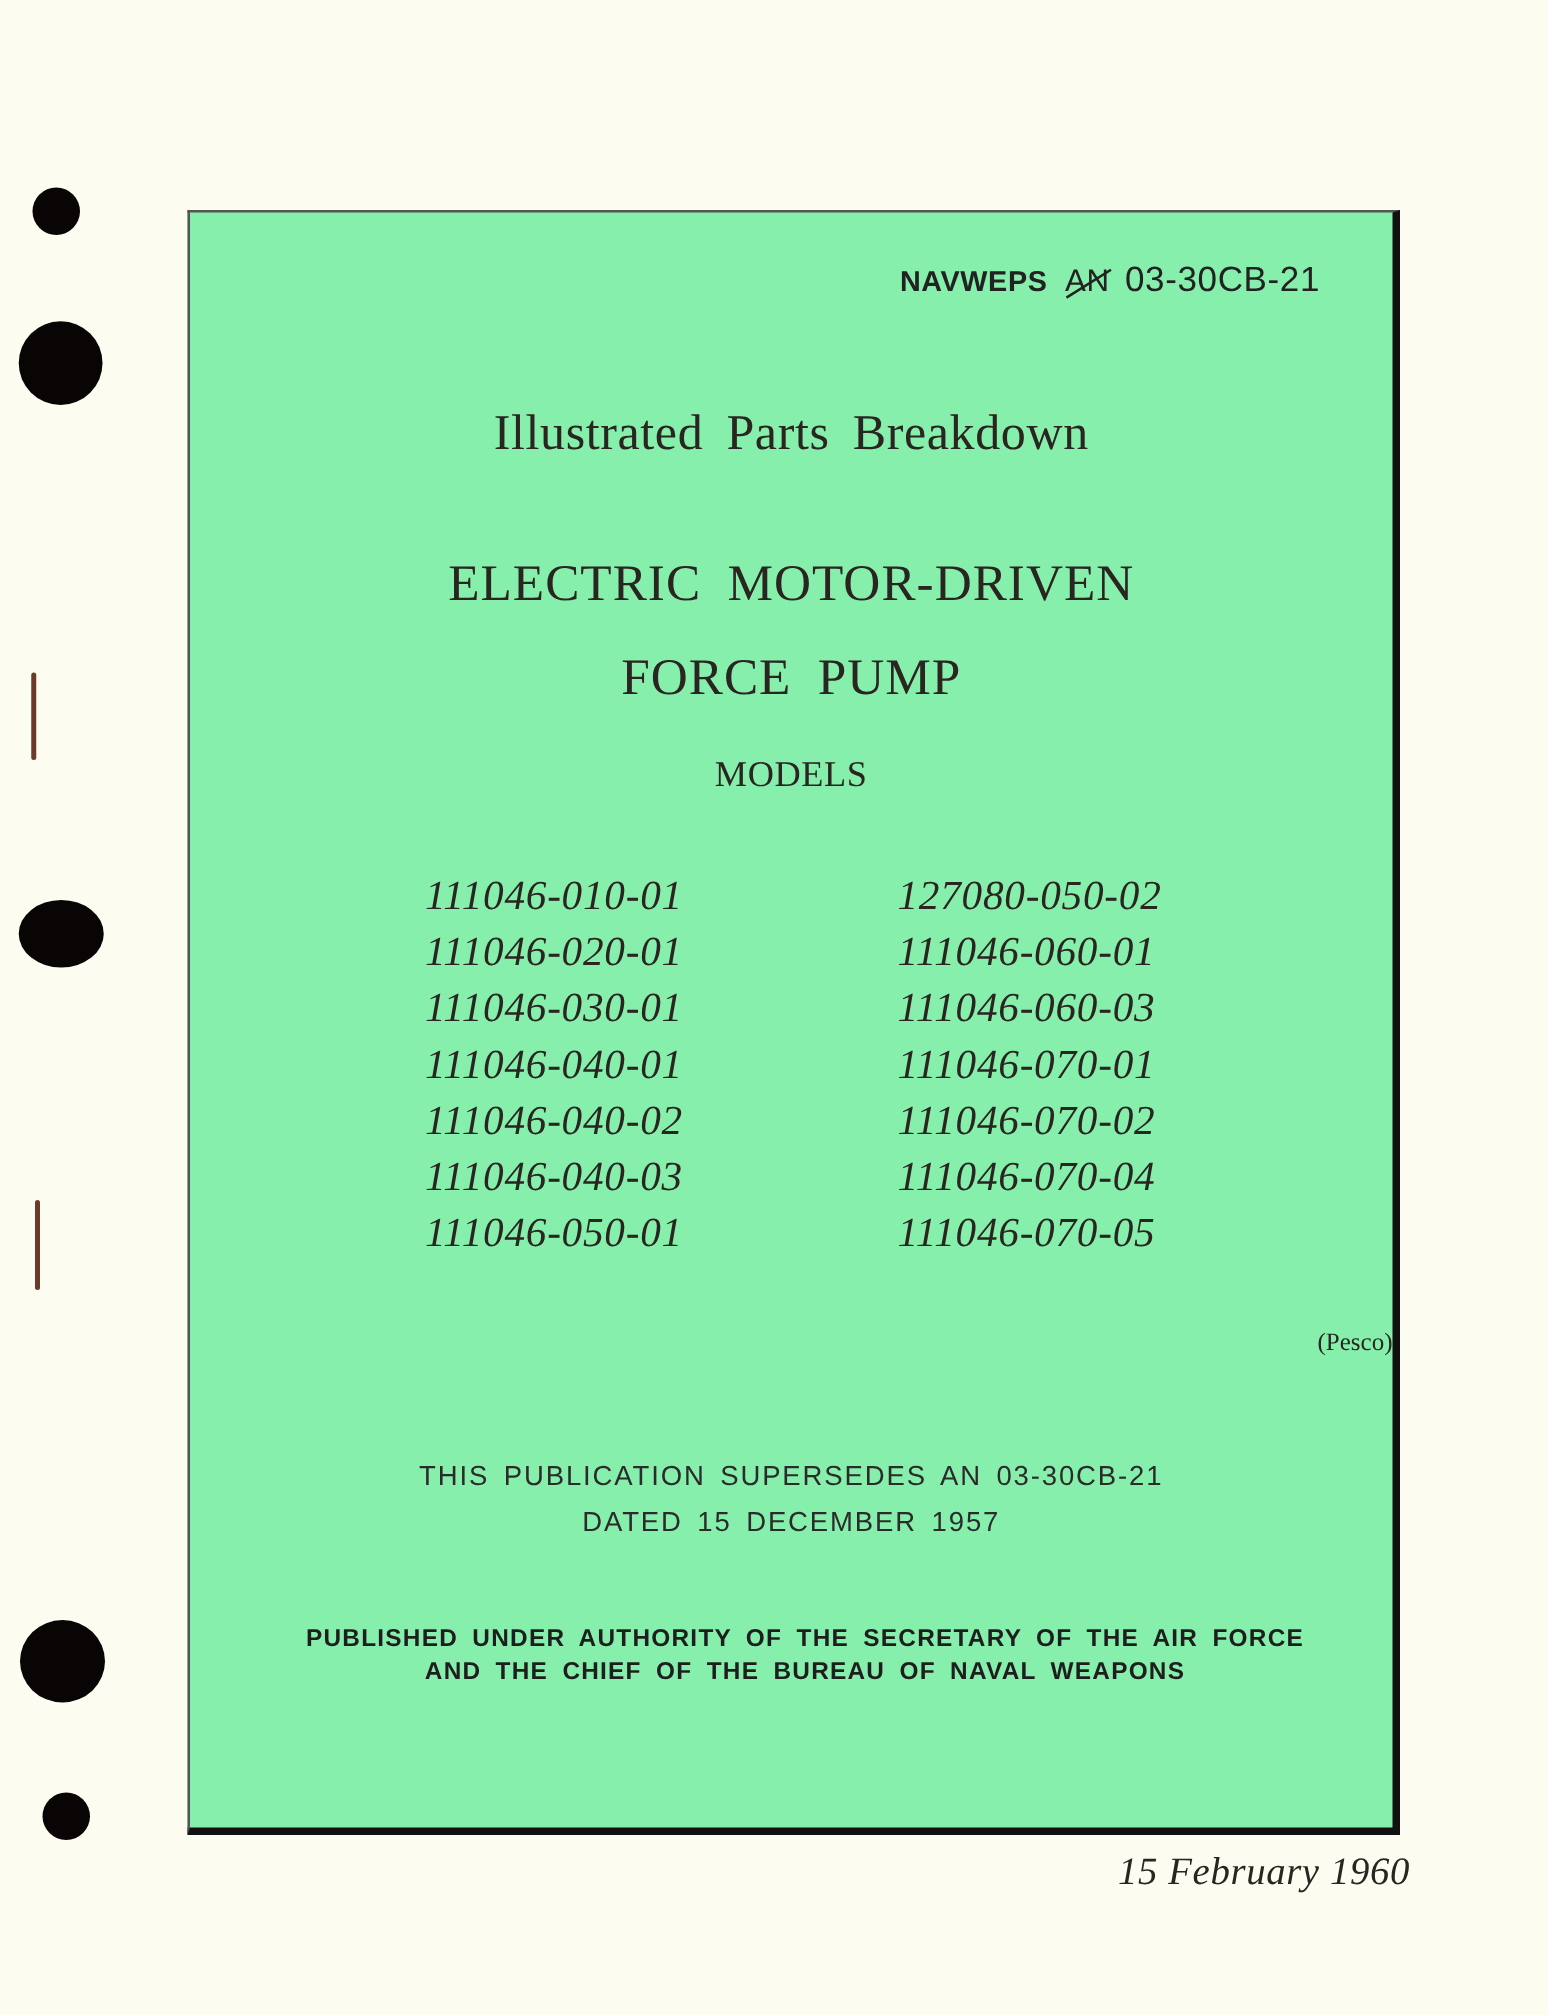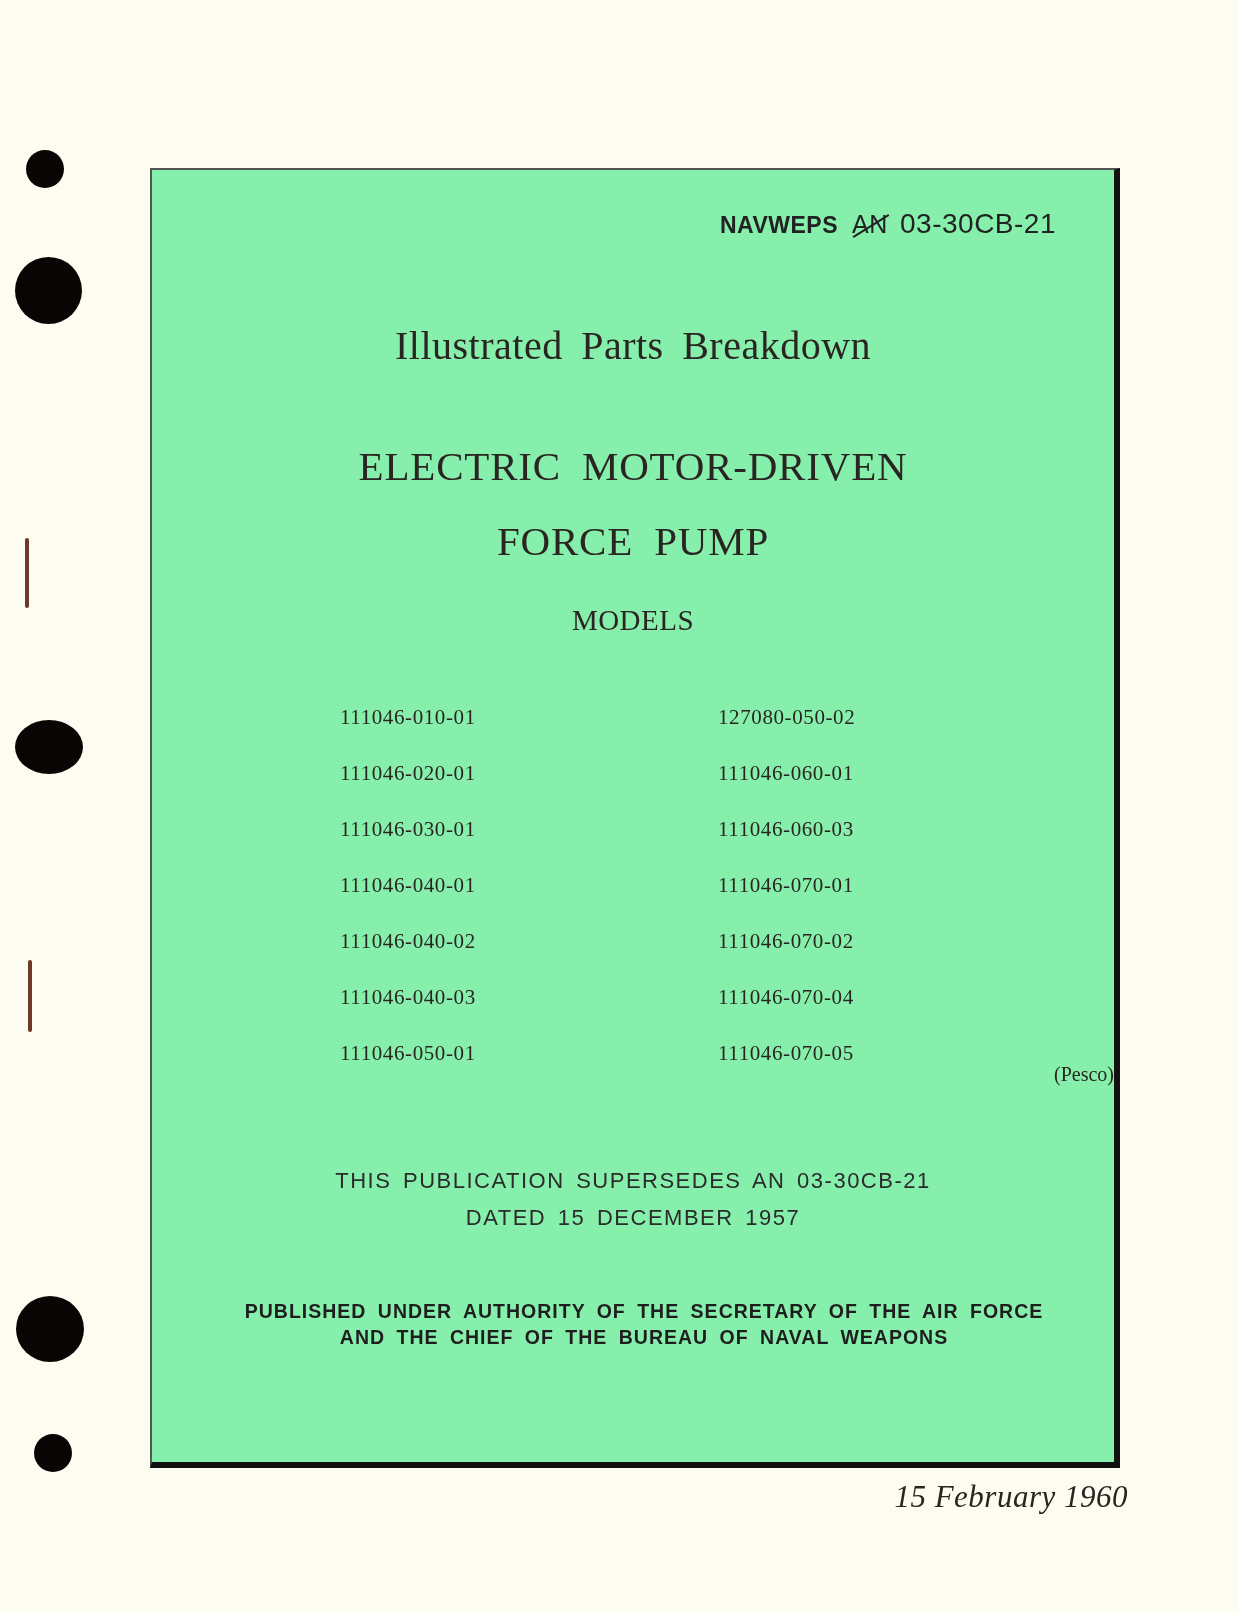--- a/index.html
+++ b/index.html
@@ -94,23 +94,24 @@
       font-size: 29px;
       letter-spacing: 0.5px;
     }
     .models {
       position: absolute;
       top: 530px;
       left: 188px;
       width: 620px;
       display: grid;
       grid-template-columns: 378px 240px;
-      row-gap: 22px;
-      font-size: 21px;
+      row-gap: 11px;
+      font-size: 33px;
       letter-spacing: 0.6px;
+      font-style: italic;
     }
     .model {
       height: 34px;
       line-height: 34px;
       white-space: nowrap;
     }
     .manufacturer {
       top: 893px;
       font-size: 20px;
       text-align: right;

